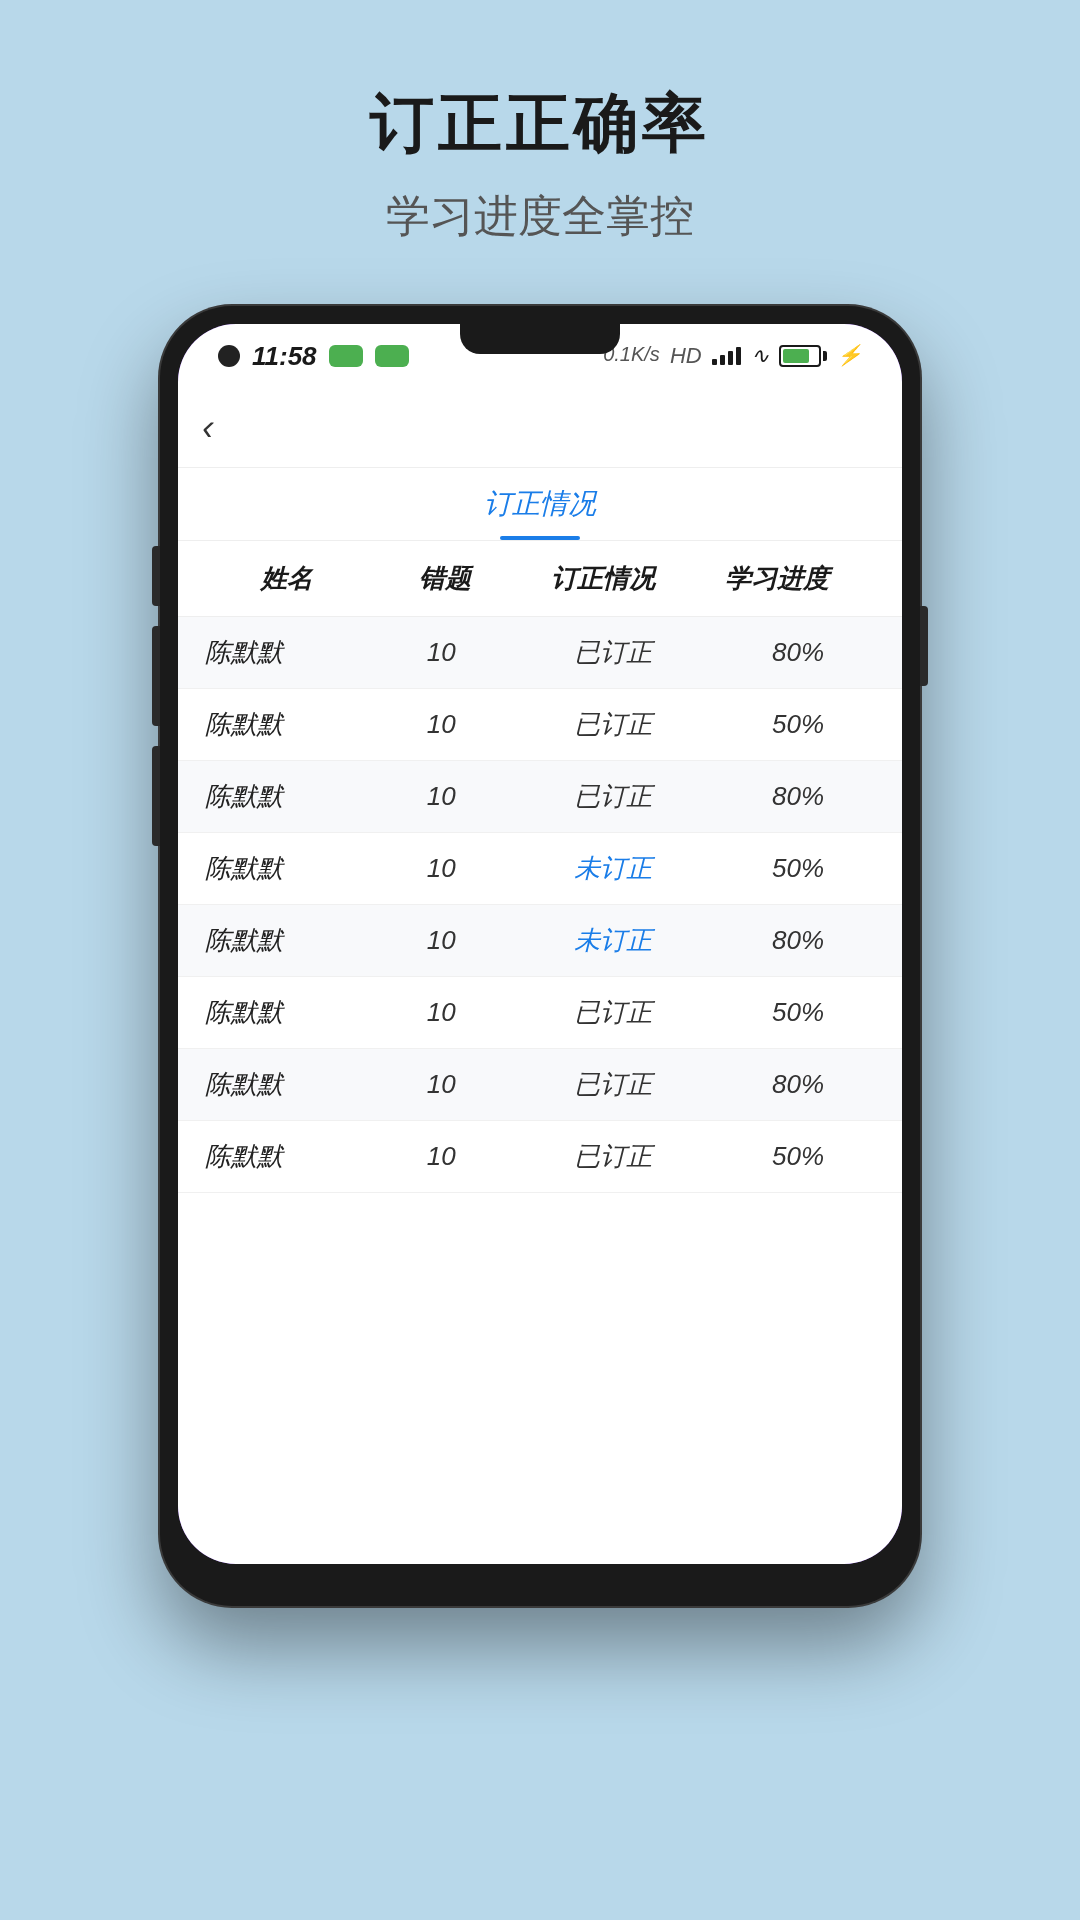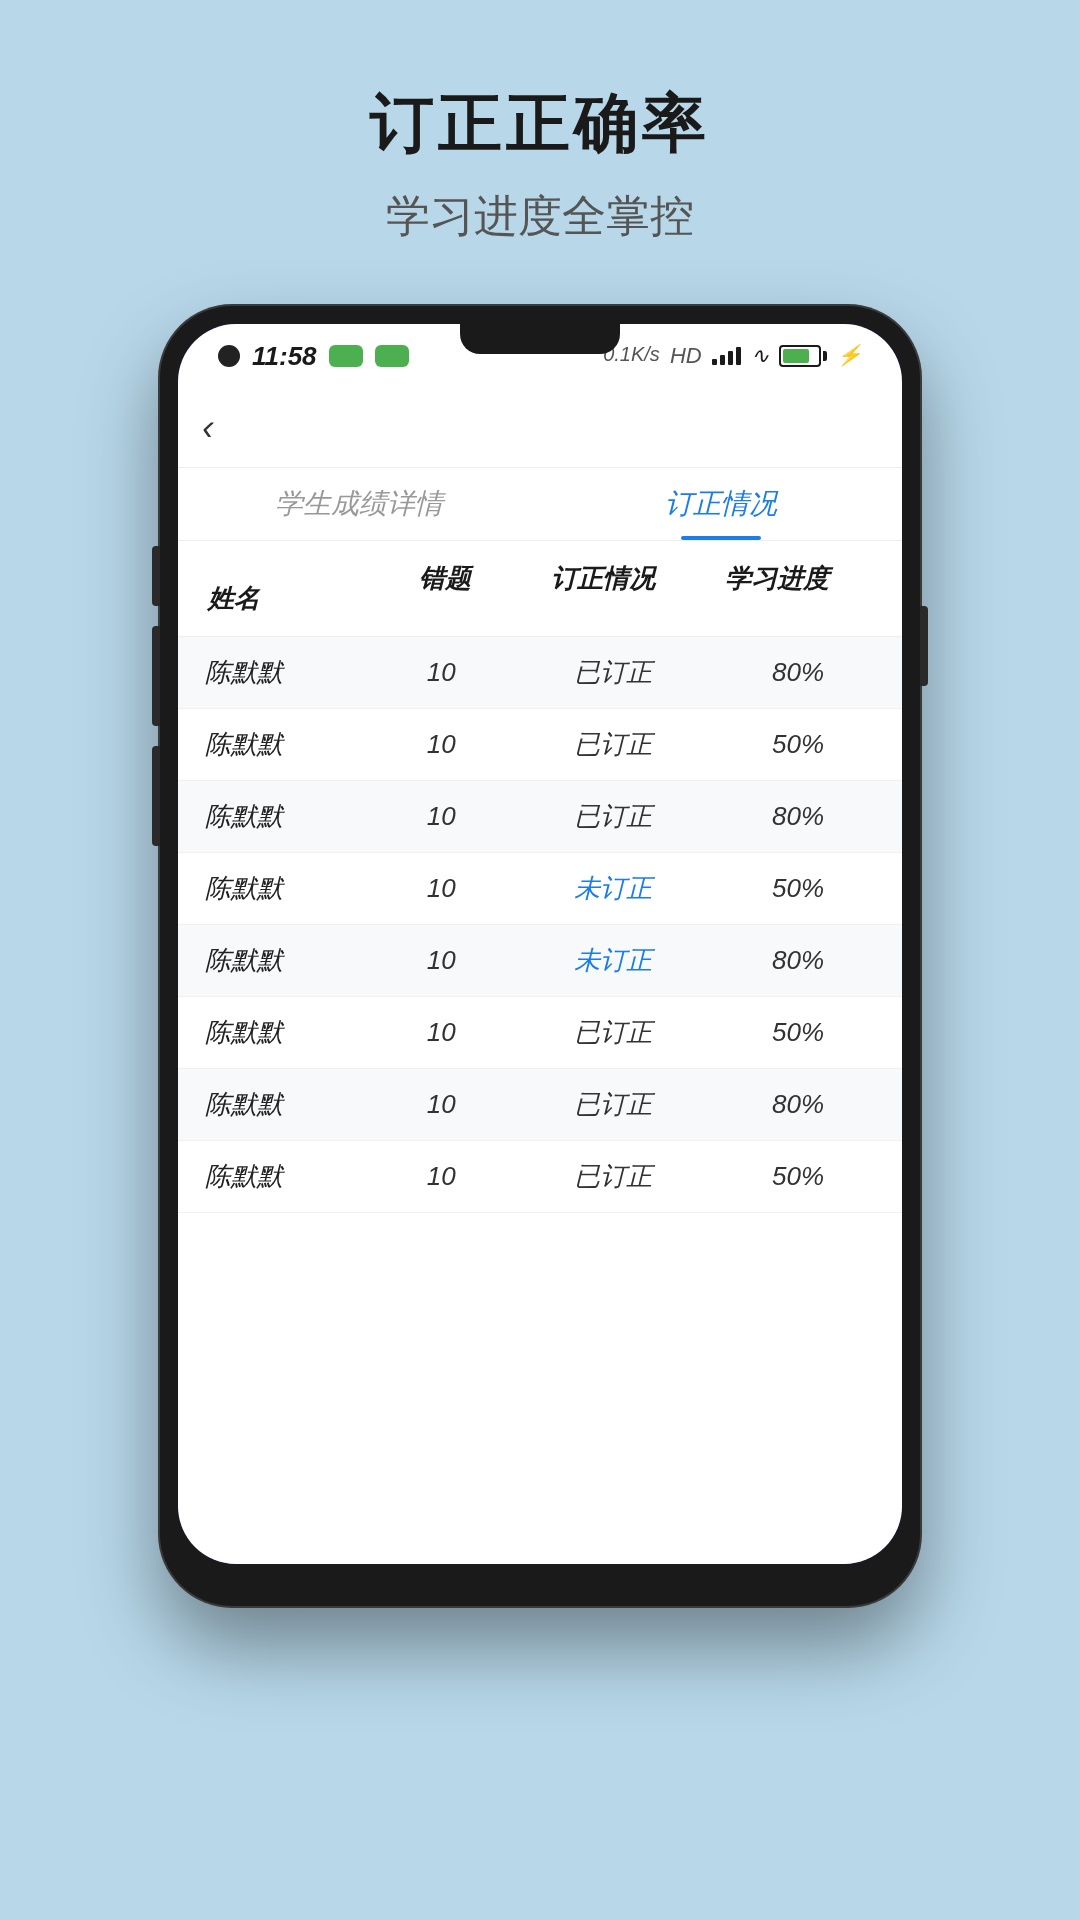--- a/index.html
+++ b/index.html
@@ -235,22 +235,21 @@
     }
 
     .table-header-cell {
       font-size: 26px;
       font-weight: 600;
       color: #1a1a1a;
       text-align: center;
     }
 
     .table-header-cell:first-child {
-      text-align: left;
-      margin-top: 20px;
+      text-align: center;
     }
 
     .table-row {
       display: grid;
       grid-template-columns: 1fr 1fr 1fr 1.2fr;
       padding: 18px 27px;
       border-bottom: 1px solid #f0f0f0;
       align-items: center;
       gap: 44px;
     }
@@ -375,23 +374,20 @@
         </div>
         <span style="font-size:20px;">⚡</span>
       </div>
     </div>
 
     <div class="app-header">
       <div class="back-button">‹</div>
     </div>
 
     <div class="tabs">
-      <div class="tab">
-        <span>学生成绩详情</span>
-      </div>
       <div class="tab active">
         <span>订正情况</span>
       </div>
     </div>
 
     <div class="table-container">
       <div class="table-header">
         <div class="table-header-cell">姓名</div>
         <div class="table-header-cell">错题</div>
         <div class="table-header-cell">订正情况</div>

